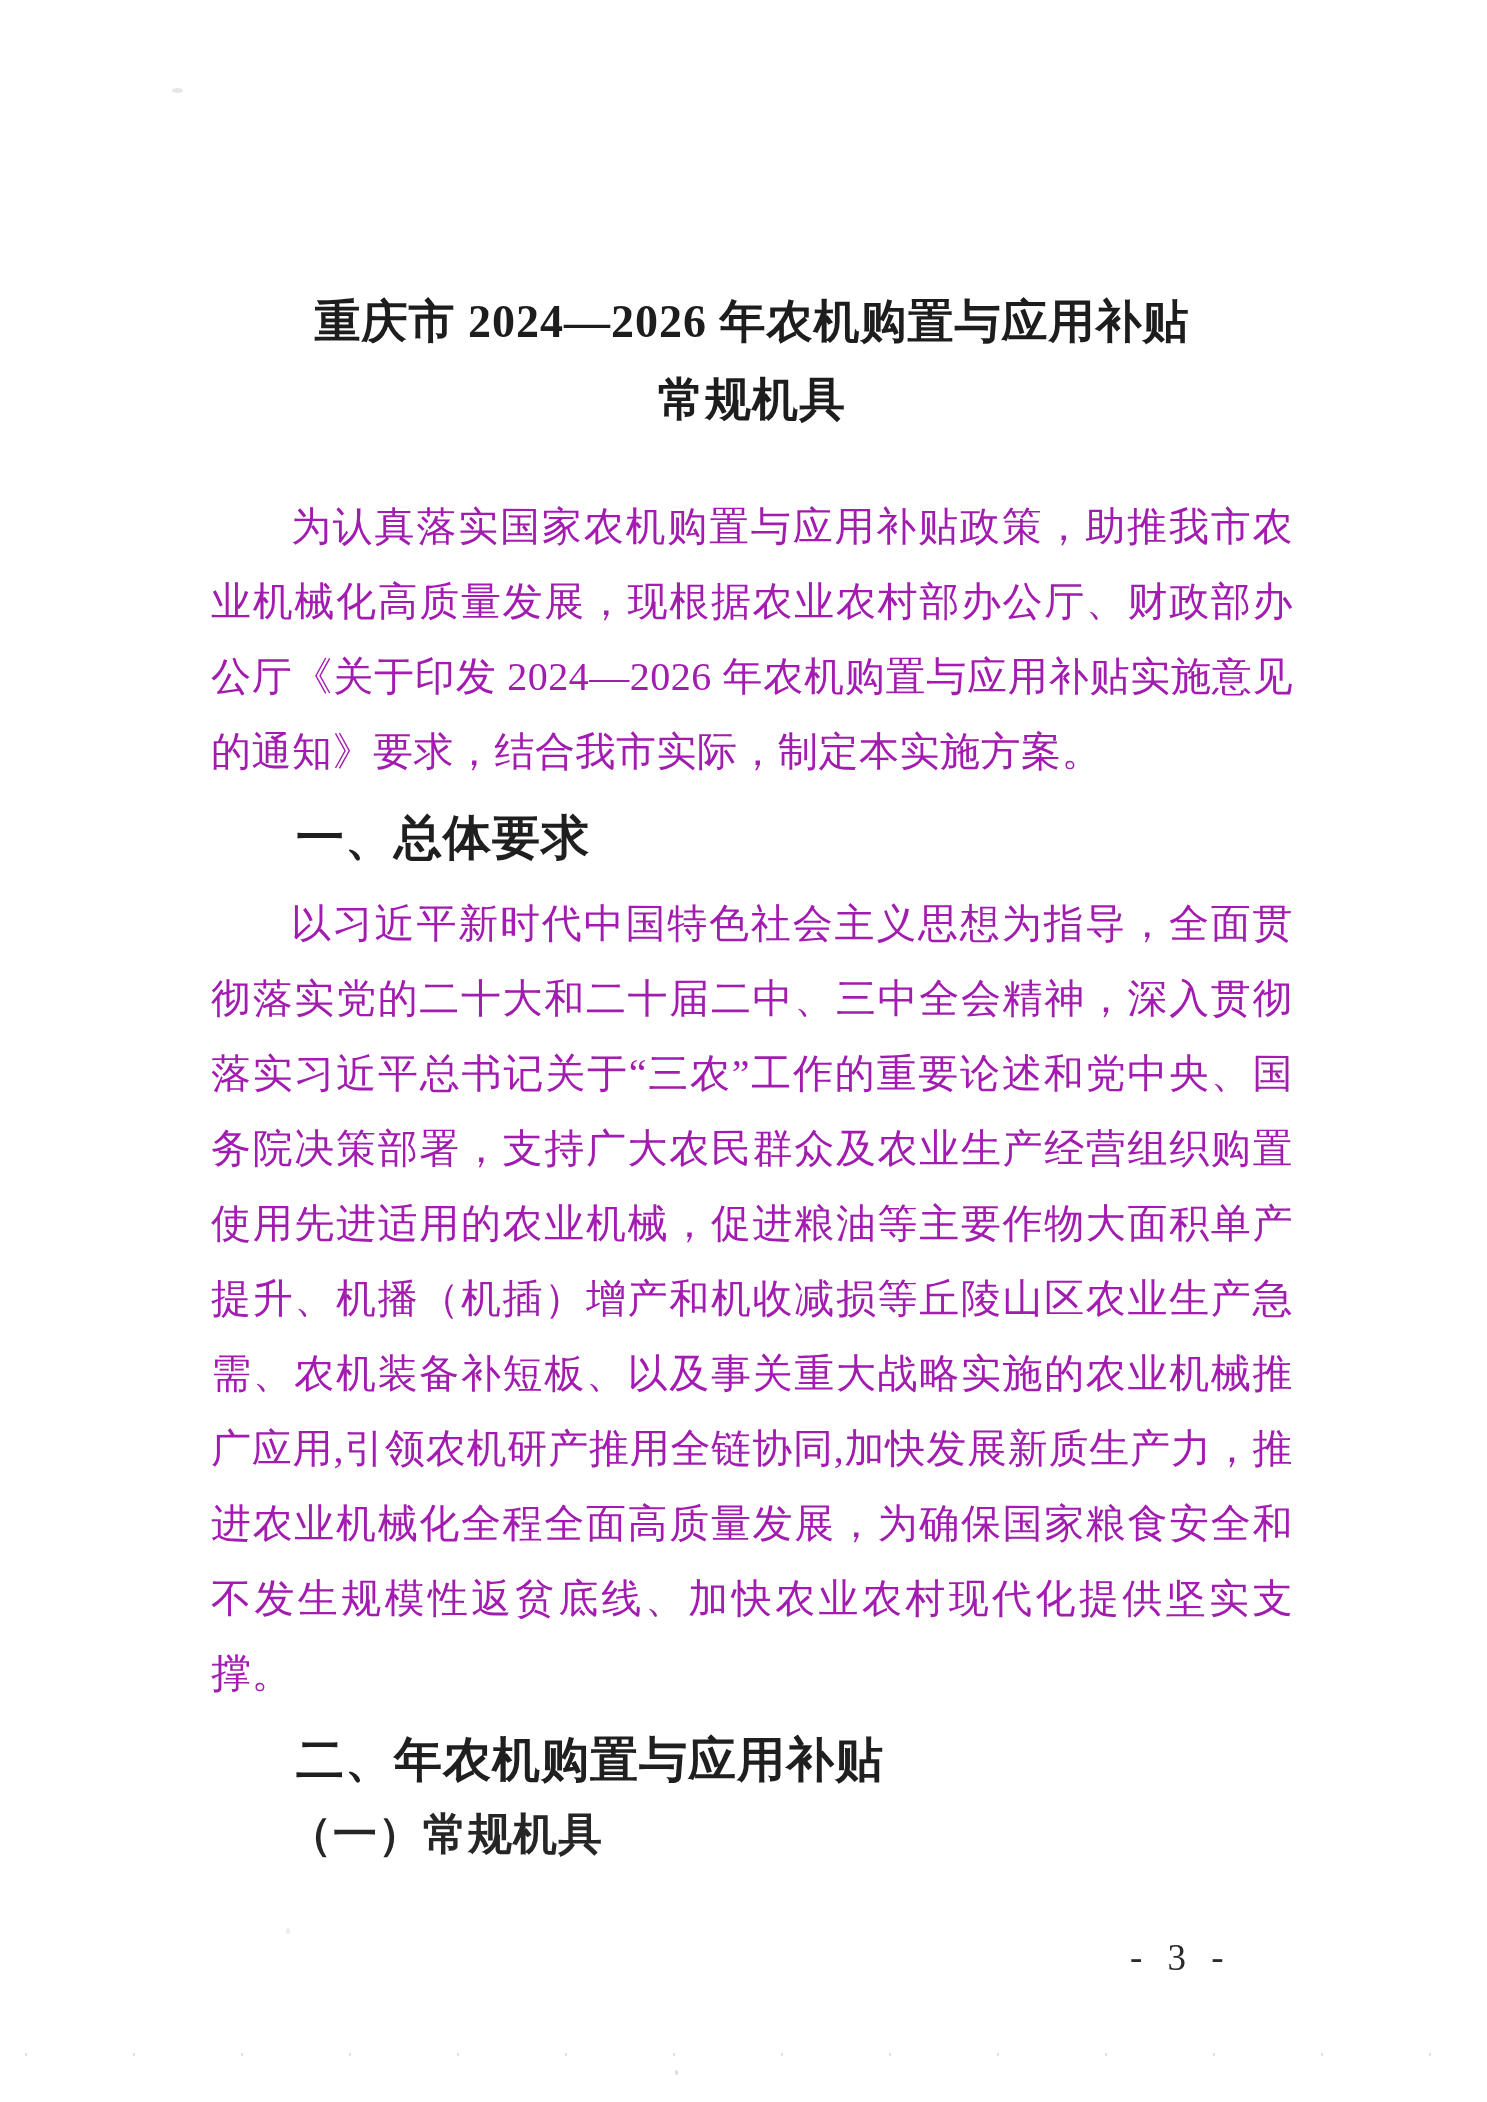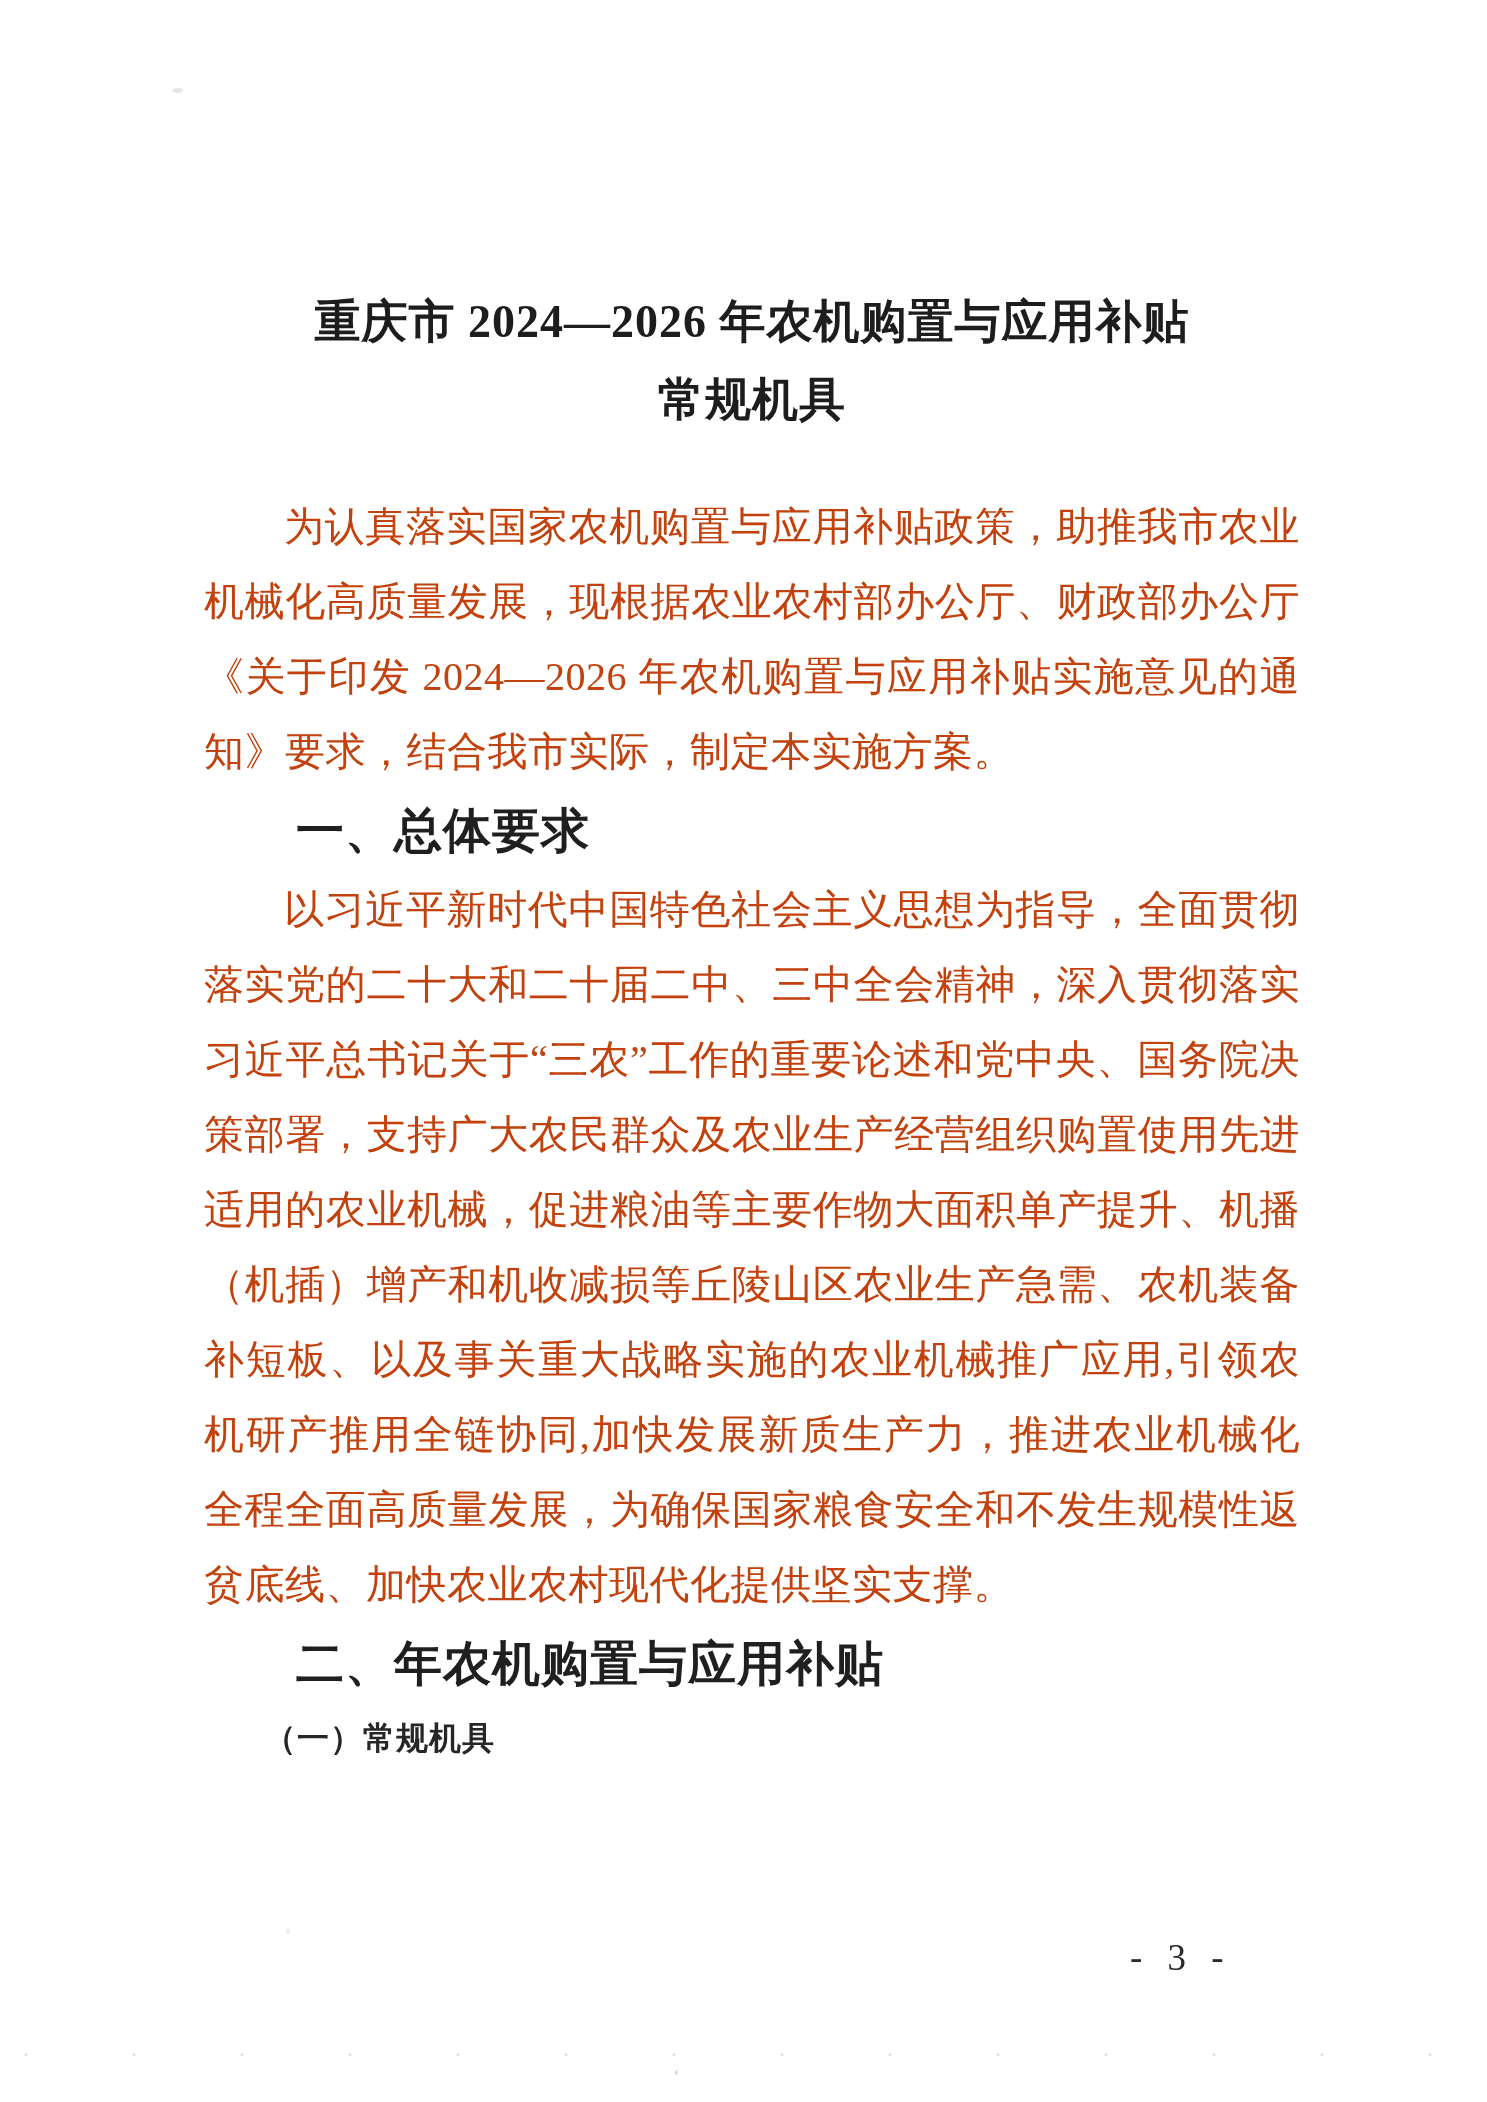--- a/index.html
+++ b/index.html
@@ -32,27 +32,27 @@
     line-height: 78px;
     font-weight: bold;
     text-align: center;
     color: #1d1d1d;
     letter-spacing: 1px;
   }
   .doc-title .t-line {
     display: block;
   }
   .body-para {
-    margin: 4px;
+    margin: 11px;
     font-size: 40px;
     line-height: 75px;
     text-align: justify;
     text-justify: inter-character;
     text-indent: 2em;
-    color: #c2410c;
+    color: #a21caf;
     letter-spacing: 0.5px;
   }
   .first-para {
     margin-top: 50px;
   }
   .continues {
     
     text-align-last: justify;
   }
   .h-level1 {
@@ -60,21 +60,21 @@
     font-size: 48px;
     line-height: 75px;
     font-weight: bold;
     font-family: "Liberation Sans", "DejaVu Sans", sans-serif;
     text-indent: 2em;
     color: #1f1f1f;
     letter-spacing: 1px;
   }
   .h-level2 {
     margin: 0;
-    font-size: 32px;
+    font-size: 44px;
     line-height: 75px;
     font-weight: 600;
     font-family: "Liberation Serif", "DejaVu Serif", serif;
     text-indent: 2em;
     color: #262626;
     letter-spacing: 1px;
   }
   .page-number {
     position: absolute;
     left: 1130px;

